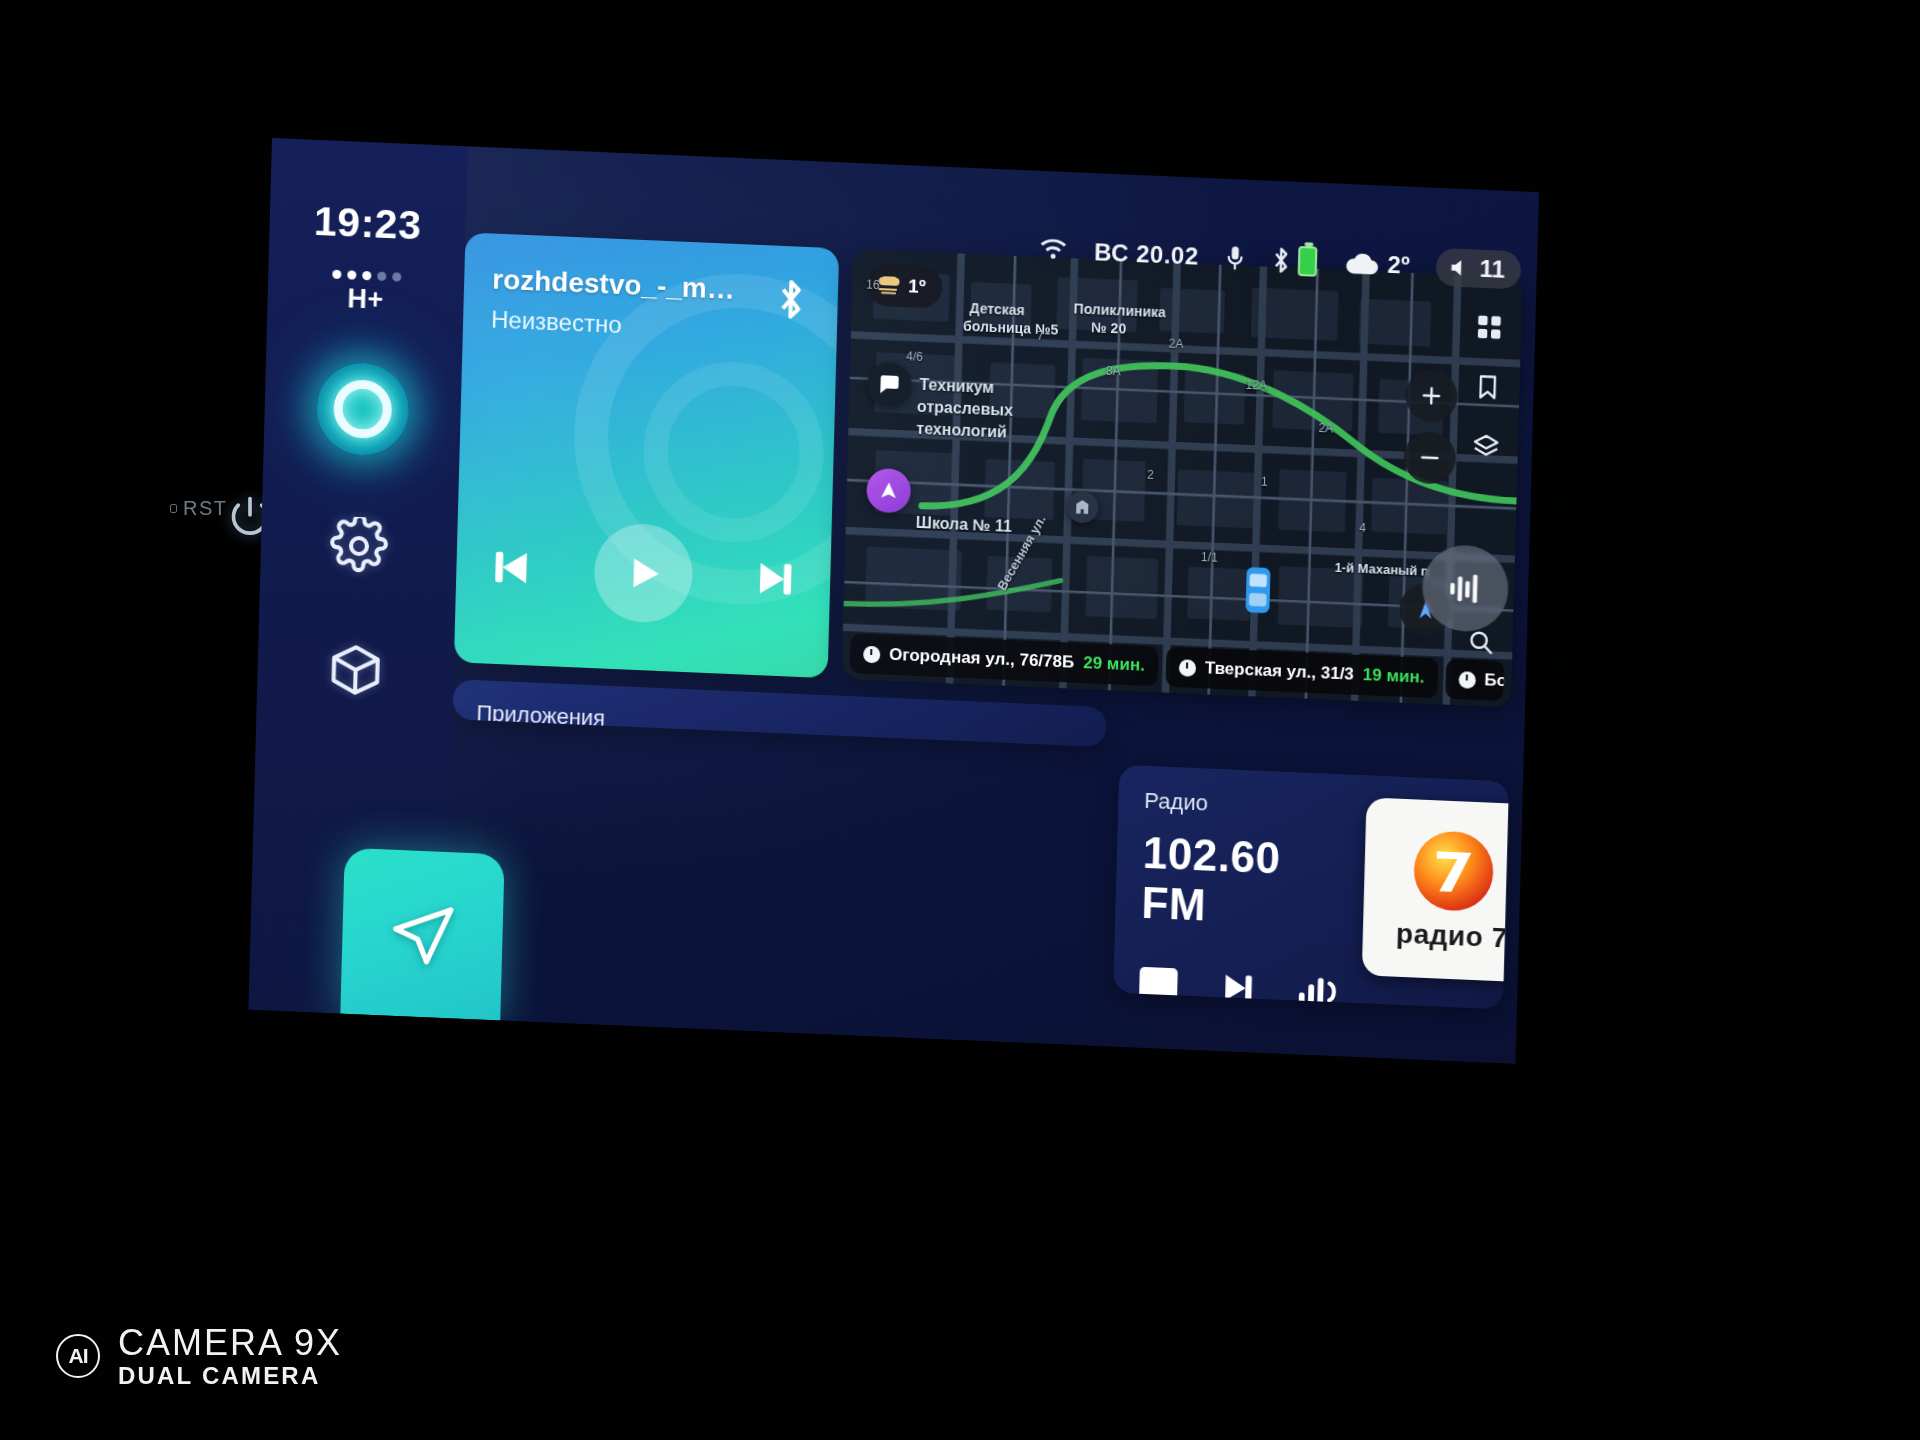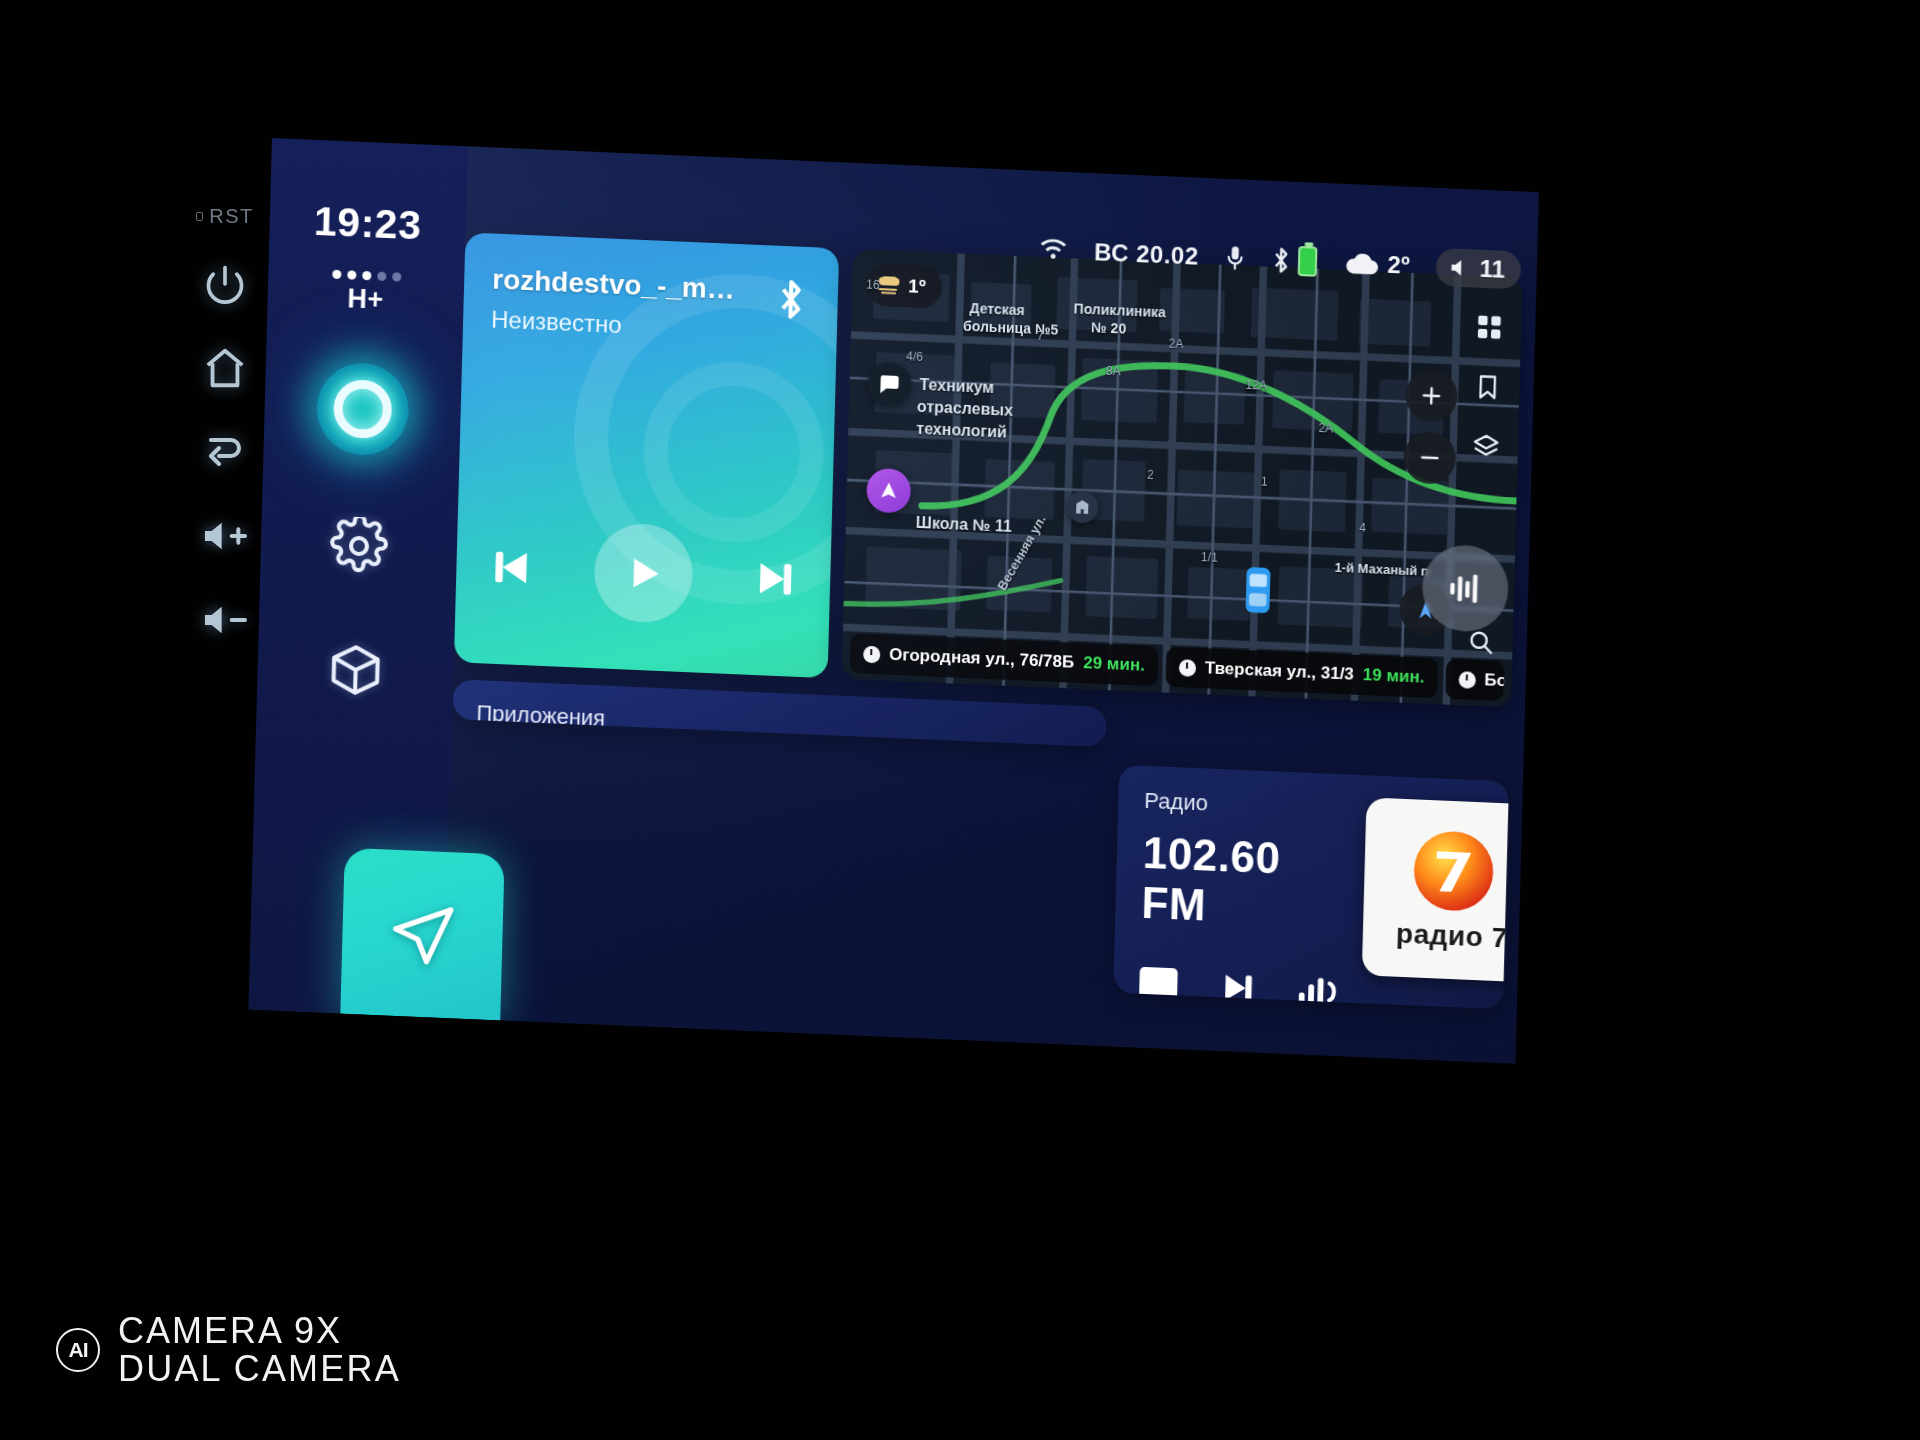--- a/index.html
+++ b/index.html
@@ -18,21 +18,21 @@
   
   .ambient {
     position: absolute; left: 230px; top: 120px; width: 1380px; height: 920px;
     background: radial-gradient(ellipse at 50% 50%, rgba(24,38,84,.35) 0%, rgba(0,0,0,0) 70%);
     filter: blur(30px); pointer-events: none;
   }
 
   
   .phys-col {
     position: absolute; left: 170px; top: 205px; width: 110px; height: 620px;
-    display: flex; flex-direction: column; align-items: center; gap: 0;
+    display: flex; flex-direction: row; align-items: center; gap: 0;
   }
   .phys-btn {
     width: 84px; height: 84px; display: flex; align-items: center; justify-content: center;
     color: #cfe3f2; opacity: .88;
   }
   .phys-btn svg { filter: drop-shadow(0 0 7px rgba(150,200,255,.55)); }
   .rst-label {
     font-size: 20px; letter-spacing: 1.5px; color: #7d8896; margin-bottom: 14px;
     display:flex; align-items:center; gap:6px; opacity:.9;
   }
@@ -261,21 +261,21 @@
   .watermark {
     position: absolute; left: 56px; bottom: 52px;
     display: flex; align-items: center; gap: 18px; color: #f2f2f2;
   }
   .wm-badge {
     width: 44px; height: 44px; border: 2.5px solid #f2f2f2; border-radius: 50%;
     display: flex; align-items: center; justify-content: center;
     font-size: 21px; font-weight: 700; letter-spacing: -1px;
   }
   .wm-t1 { font-size: 36px; letter-spacing: 2px; font-weight: 400; line-height: 1.06; }
-  .wm-t2 { font-size: 36px; letter-spacing: 2.2px; font-weight: 400; line-height: 1.06; }
+  .wm-t2 { font-size: 24px; letter-spacing: 2.2px; font-weight: 700; line-height: 1.06; }
 </style>
 </head>
 <body>
 
 <div id="photo">
   <div class="ambient"></div>
 
   <div class="phys-col">
     <div class="rst-label">
       <span class="rst-dot"></span>

